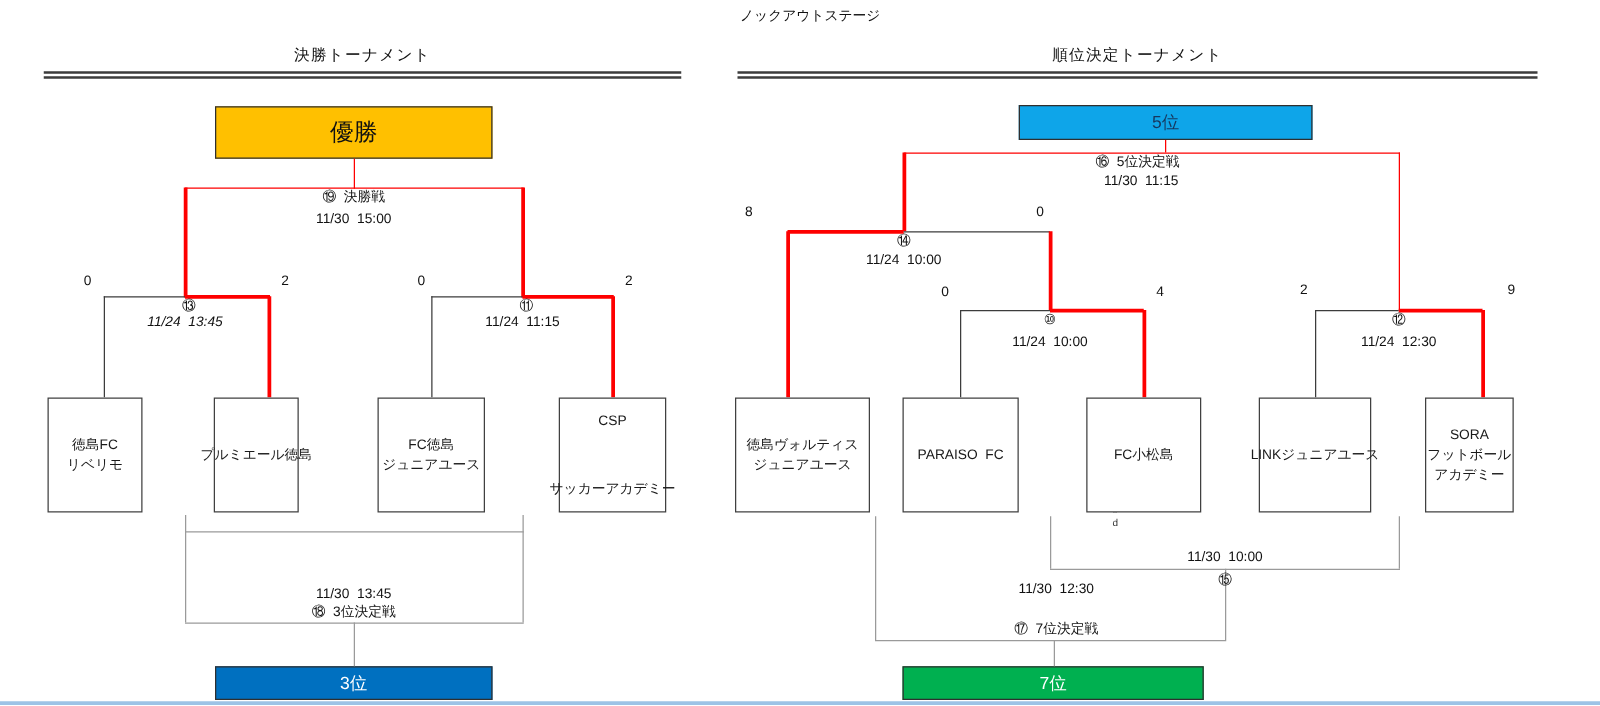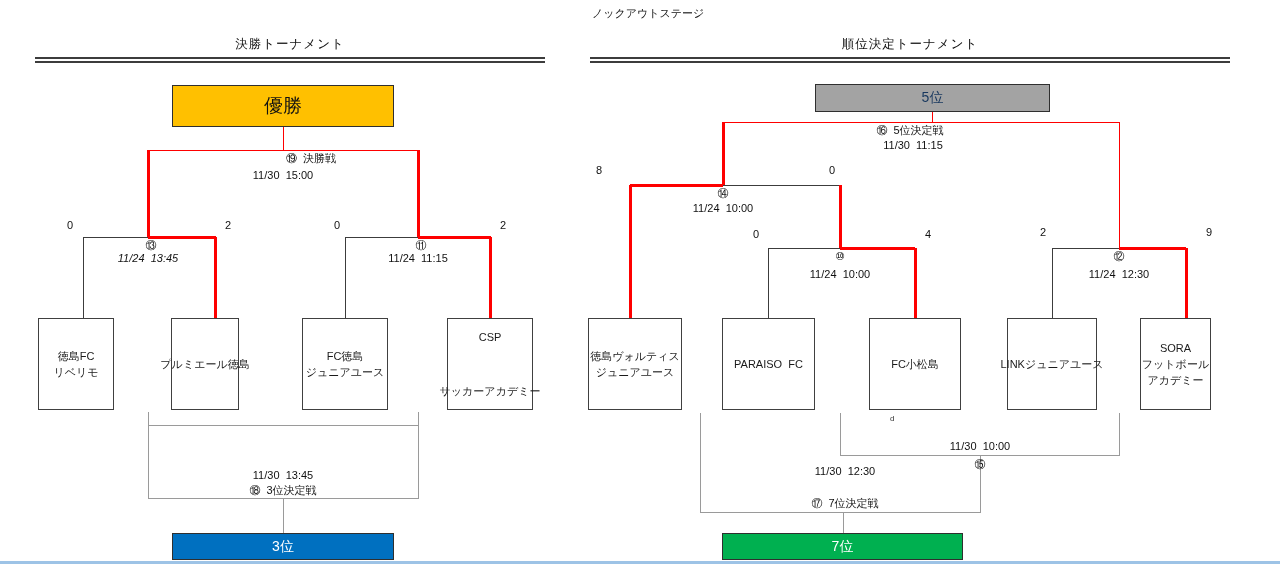--- a/index.html
+++ b/index.html
@@ -19,21 +19,21 @@
     display:flex;flex-direction:column;align-items:center;justify-content:center;
     font-size:11px;line-height:16px;text-align:center;box-sizing:border-box;
   }
   .team span{white-space:pre;}
   .result{
     position:absolute;border:1px solid #2f2f2f;display:flex;align-items:center;justify-content:center;
     box-sizing:border-box;white-space:pre;
   }
   .champion{left:172px;top:85px;width:222px;height:42px;background:#FFC000;font-size:19px;color:#111;}
   .third{left:172px;top:533px;width:222px;height:27px;background:#0070C0;font-size:14px;color:#ffffff;}
-  .fifth{left:815px;top:84px;width:235px;height:28px;background:#a3a3a3;font-size:14px;color:#17375E;}
+  .fifth{left:815px;top:84px;width:235px;height:28px;background:#0ea5e9;font-size:14px;color:#17375E;}
   .seventh{left:722px;top:533px;width:241px;height:27px;background:#00B050;font-size:14px;color:#ffffff;}
   .tiny{position:absolute;font-size:8px;color:#333;line-height:10px;}
 </style>
 </head>
 <body>
 
 <div id="canvas">
 
   <div class="lbl" style="left:592px;top:7px;transform:none;">ノックアウトステージ</div>
 
@@ -67,21 +67,21 @@
   <div class="ln r" style="left:418px;top:236px;width:73px;height:3px;"></div>
   <div class="ln" style="left:345px;top:237px;width:1px;height:81px;"></div>
   <div class="ln r" style="left:489px;top:237px;width:3px;height:81px;"></div>
 
   <div class="ln g" style="left:148px;top:412px;width:1px;height:86px;"></div>
   <div class="ln g" style="left:418px;top:412px;width:1px;height:86px;"></div>
   <div class="ln g" style="left:148px;top:425px;width:271px;height:1px;"></div>
   <div class="ln g" style="left:148px;top:498px;width:271px;height:1px;"></div>
   <div class="ln g" style="left:283px;top:498px;width:1px;height:35px;"></div>
 
-  <div class="lbl" style="left:283px;top:152px;margin-left:28px;">⑲  決勝戦</div>
+  <div class="lbl" style="left:283px;top:152px;">⑲  決勝戦</div>
   <div class="lbl" style="left:283px;top:169px;">11/30  15:00</div>
 
   <div class="lbl" style="left:151px;top:239px;">⑬</div>
   <div class="lbl" style="left:148px;top:252px;font-style:italic;">11/24  13:45</div>
   <div class="score" style="left:70px;top:219px;">0</div>
   <div class="score" style="left:228px;top:219px;">2</div>
 
   <div class="lbl" style="left:421px;top:239px;">⑪</div>
   <div class="lbl" style="left:418px;top:252px;">11/24  11:15</div>
   <div class="score" style="left:337px;top:219px;">0</div>
@@ -161,21 +161,21 @@
 
   <div class="lbl" style="left:980px;top:440px;">11/30  10:00</div>
   <div class="lbl" style="left:980px;top:458px;">⑮</div>
 
   <div class="lbl" style="left:845px;top:465px;">11/30  12:30</div>
   <div class="lbl" style="left:845px;top:497px;">⑰  7位決定戦</div>
 
   <div class="tiny" style="left:890px;top:403px;">s</div>
   <div class="tiny" style="left:890px;top:414px;">d</div>
 
-  <div class="team" style="left:588px;width:94px;">
+  <div class="team" style="left:588px;width:108px;">
     <span>徳島ヴォルティス</span>
     <span>ジュニアユース</span>
   </div>
   <div class="team" style="left:722px;width:93px;">
     <span>PARAISO  FC</span>
   </div>
   <div class="team" style="left:869px;width:92px;">
     <span>FC小松島</span>
   </div>
   <div class="team" style="left:1007px;width:90px;">

